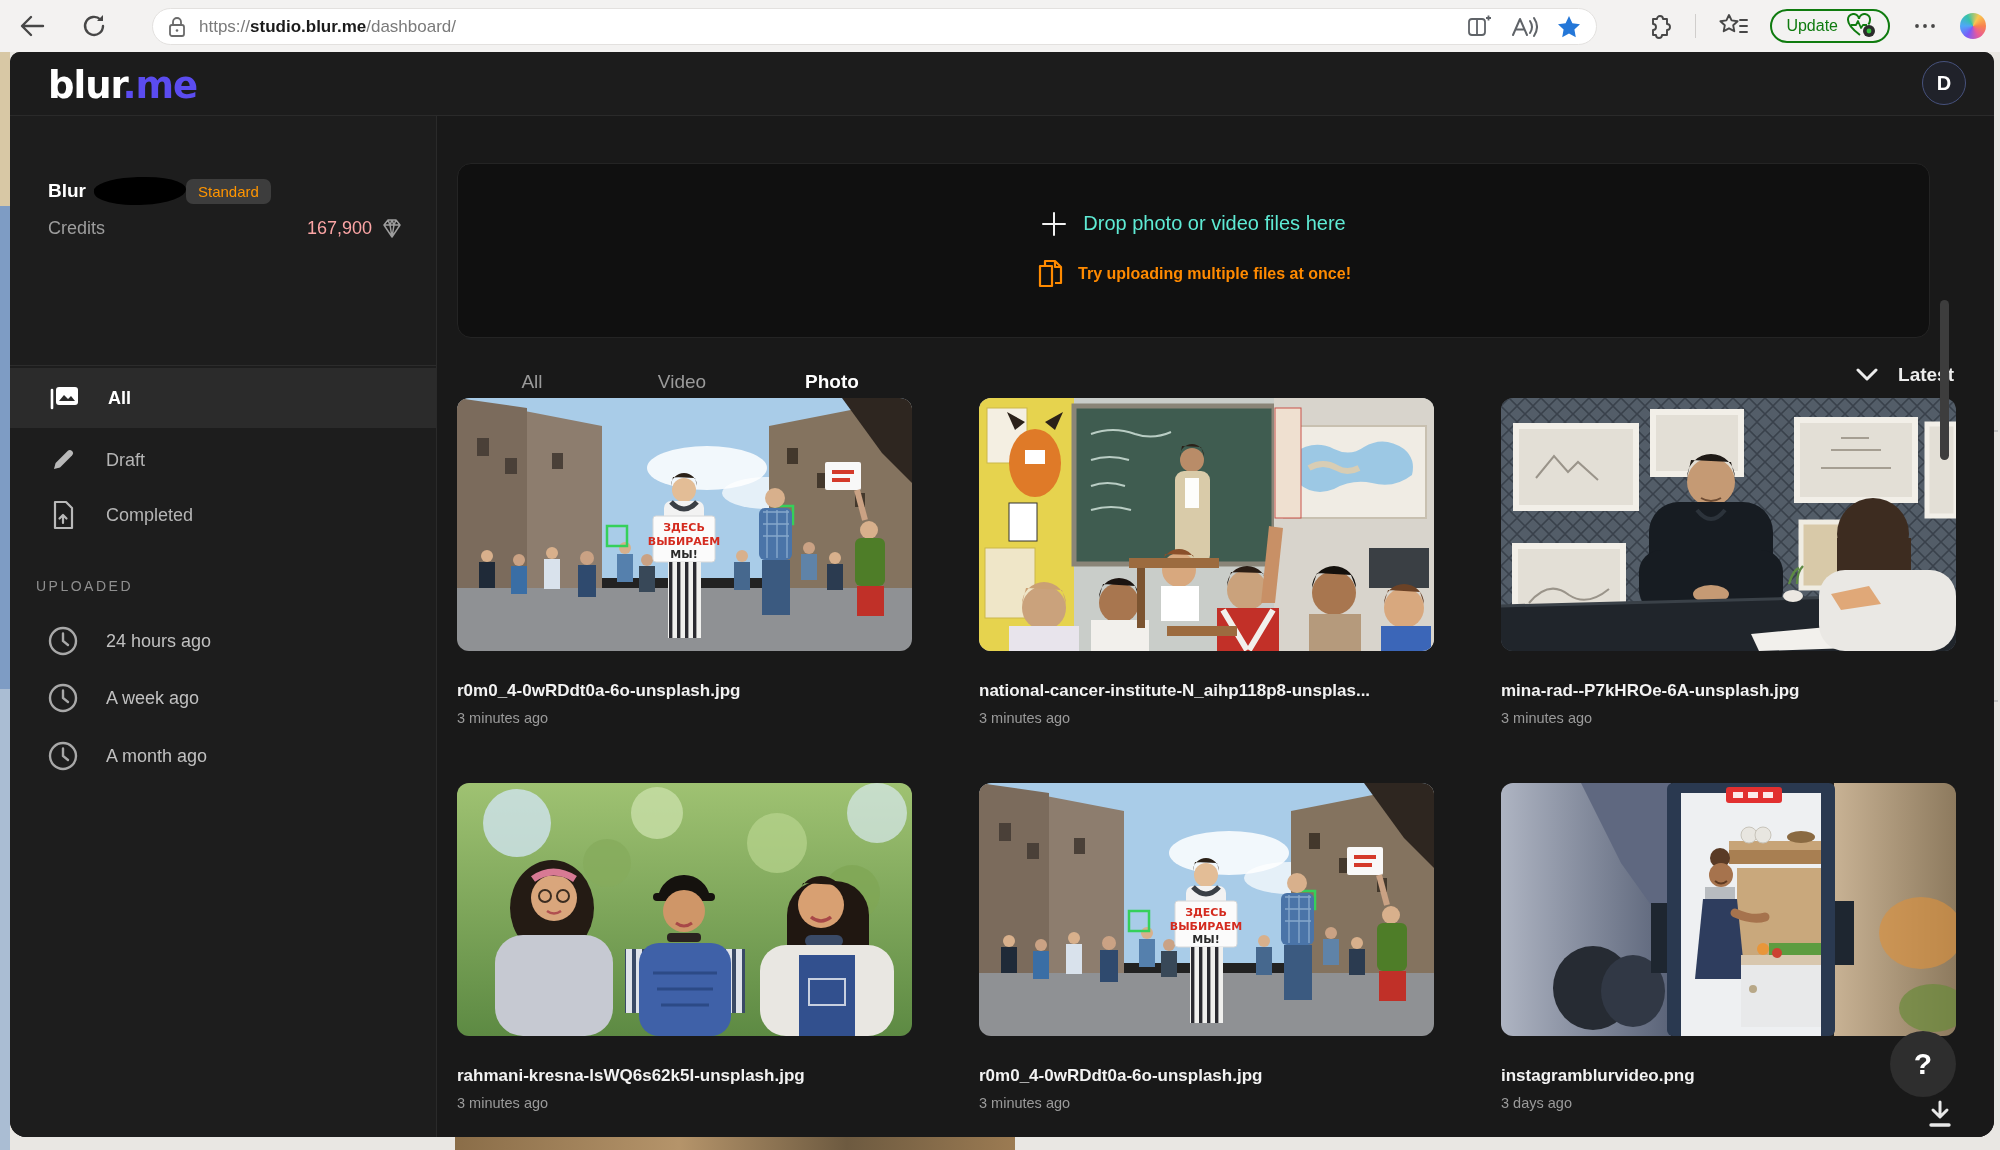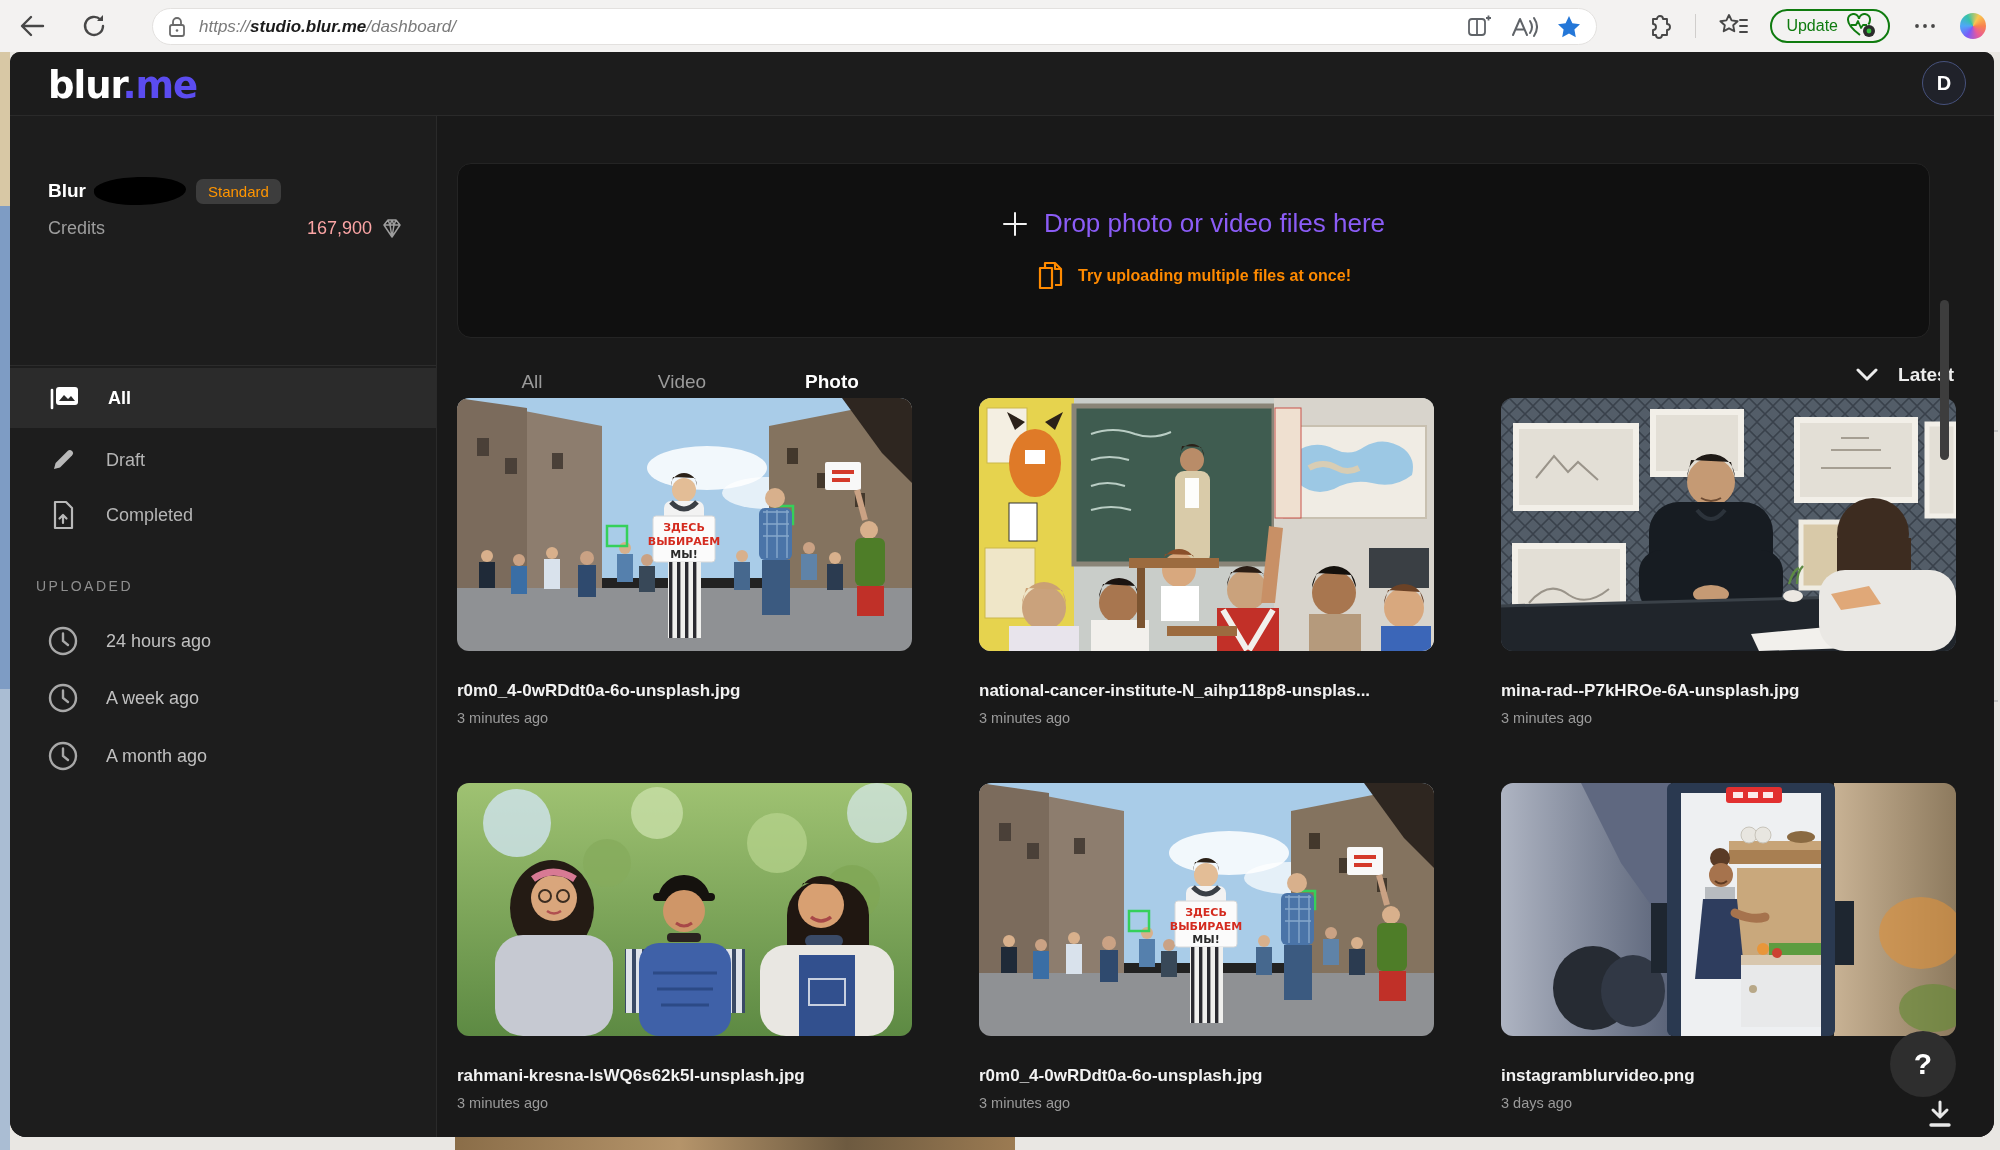--- a/index.html
+++ b/index.html
@@ -15,21 +15,21 @@
   .bg-right-tick { position:absolute; width:10px; height:2px; background:#c9c9c9; left:1988px; }
 
   
   .chrome { position:absolute; left:0; top:0; width:2000px; height:52px;
     background:#f3f2f1; display:flex; align-items:center; }
   .chrome svg { display:block; }
   .nav-btn { width:36px; height:36px; display:flex; align-items:center; justify-content:center;
     border-radius:6px; margin-left:14px; cursor:pointer; }
   .url-pill { position:absolute; left:152px; top:8px; width:1445px; height:37px;
     background:#ffffff; border:1px solid #e3e1df; border-radius:19px;
-    display:flex; align-items:center; padding:0 14px;font-style:italic; }
+    display:flex; align-items:center; padding:0 14px; }
   .url-text { font-size:17px; color:#7a7a7a; margin-left:12px; white-space:nowrap; }
   .url-text b { color:#1b1b1b; font-weight:700; }
   .pill-icons { margin-left:auto; display:flex; align-items:center; gap:18px; }
   .chrome-right { position:absolute; right:14px; top:0; height:52px; display:flex; align-items:center; gap:22px; }
   .divider-v { width:1px; height:24px; background:#d0cecc; }
   .update-pill { display:flex; align-items:center; gap:8px; border:2px solid #0f7b0f;
     border-radius:17px; height:34px; padding:0 12px 0 14px; color:#0f7b0f;
     font-size:16px; cursor:pointer; background:#fff0; }
   .copilot { width:26px; height:26px; border-radius:50%;
     background:conic-gradient(from 210deg,#7a5af8,#4fa7f8,#35c3a9,#f8c84f,#f8824f,#e85a9b,#7a5af8); }
@@ -47,21 +47,21 @@
     border:1.5px solid #47527d; display:flex; align-items:center; justify-content:center;
     font-weight:700; font-size:20px; color:#fff; background:#20222a; cursor:pointer; }
 
   
   .sidebar { position:absolute; left:0; top:64px; width:427px; bottom:0;
     background:#1d1d1d; border-right:1px solid #2a2a2a; }
   .account-row { position:absolute; left:38px; top:58px; height:34px; display:flex; align-items:center; }
   .account-name { font-size:19px; font-weight:700; color:#ffffff; }
   .redaction { width:92px; height:28px; background:#000; margin-left:8px;
     border-radius:46% 58% 52% 60%; transform:rotate(-3deg); }
-  .plan-badge { margin-left:10px; background:#3d3d3d; color:#ff9500; font-size:15px;
+  .plan-badge { background:#3d3d3d; color:#ff9500; font-size:15px;
     padding:4px 12px; border-radius:7px; }
   .credits-row { position:absolute; left:38px; right:32px; top:98px; height:28px;
     display:flex; align-items:center; font-size:18px; color:#9d9d9d; }
   .credits-value { margin-left:auto; display:flex; align-items:center; gap:8px; color:#fca5a5; }
   .upgrade-btn { position:absolute; left:28px; top:156px; width:367px; height:56px;
     background:#f7940a; border:none; border-radius:10px; display:flex; align-items:center;
     justify-content:center; gap:12px; color:#ffffff; font-size:21px; font-weight:700; cursor:pointer; }
   .side-divider { position:absolute; left:0; right:0; top:249px; height:1px; background:#2c2c2c; }
   .nav-item { position:absolute; left:0; width:100%; height:56px; display:flex; align-items:center;
     padding-left:38px; gap:28px; font-size:18px; color:#b5b5b5; cursor:pointer; }
@@ -69,21 +69,21 @@
   .section-header { position:absolute; left:26px; top:462px; font-size:14px; color:#8f8f8f;
     letter-spacing:2.5px; }
   .time-item { position:absolute; left:0; width:100%; height:48px; display:flex; align-items:center;
     padding-left:36px; gap:26px; font-size:18px; color:#c0c0c0; cursor:pointer; }
 
   
   .main { position:absolute; left:427px; top:64px; right:0; bottom:0; background:#191919; }
   .dropzone { position:absolute; left:20px; top:47px; width:1473px; height:175px;
     background:#101010; border:1px solid #242424; border-radius:14px; cursor:pointer;
     display:flex; flex-direction:column; align-items:center; justify-content:center; gap:20px; }
-  .dz-title { display:flex; align-items:center; gap:16px; font-size:26px; color:#8b5cf6; }
+  .dz-title { display:flex; align-items:center; gap:16px; font-size:20px; color:#5eead4; }
   .dz-sub { display:flex; align-items:center; gap:12px; font-size:16px; color:#ff8a00; font-weight:600; }
 
   .tabs { position:absolute; left:20px; top:243px; display:flex; }
   .tab { width:150px; height:46px; display:flex; align-items:center; justify-content:center;
     font-size:19px; color:#9a9a9a; cursor:pointer; position:relative; }
   .tab.active { color:#ffffff; font-weight:700; }
   .tab.active::after { content:""; position:absolute; left:4px; right:4px; bottom:0;
     height:3px; background:#ffffff; border-radius:2px; }
   .sort { position:absolute; right:40px; top:248px; display:flex; align-items:center; gap:20px;
     font-size:19px; font-weight:700; color:#ececec; cursor:pointer; }

